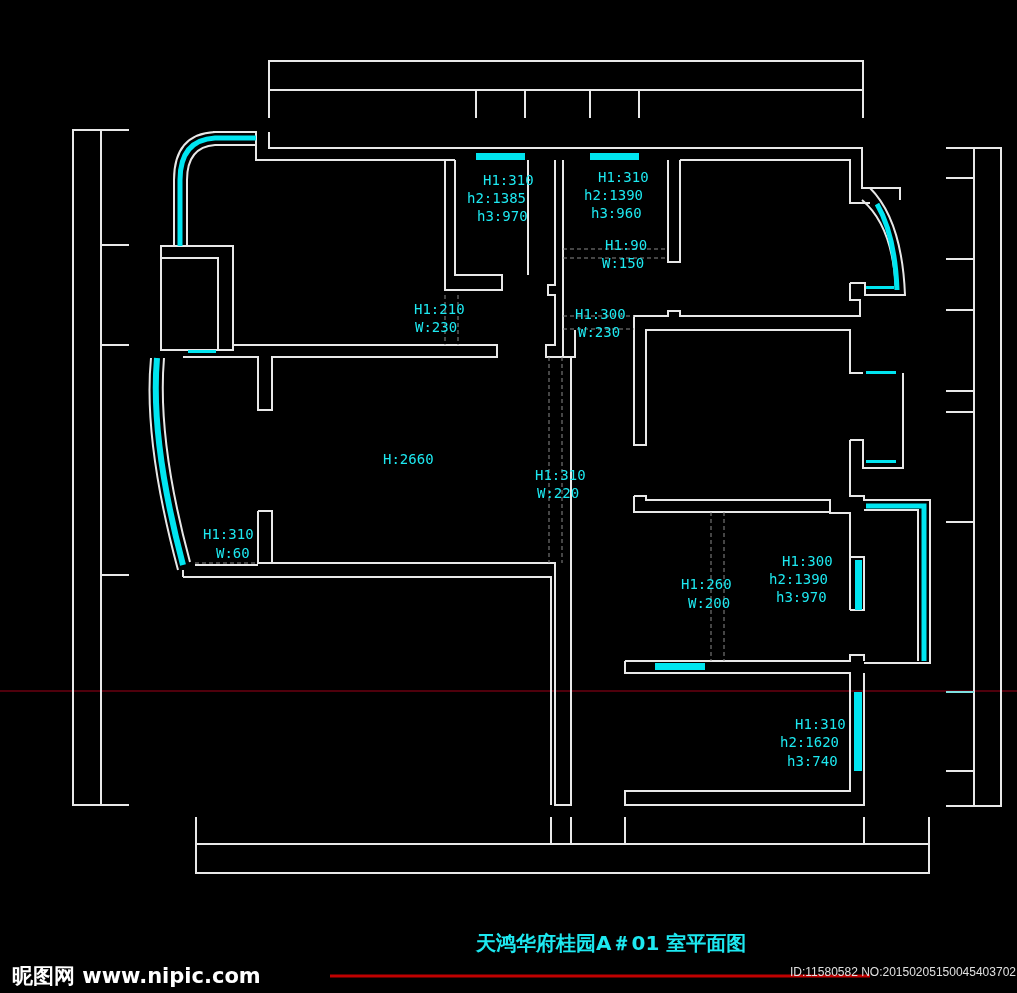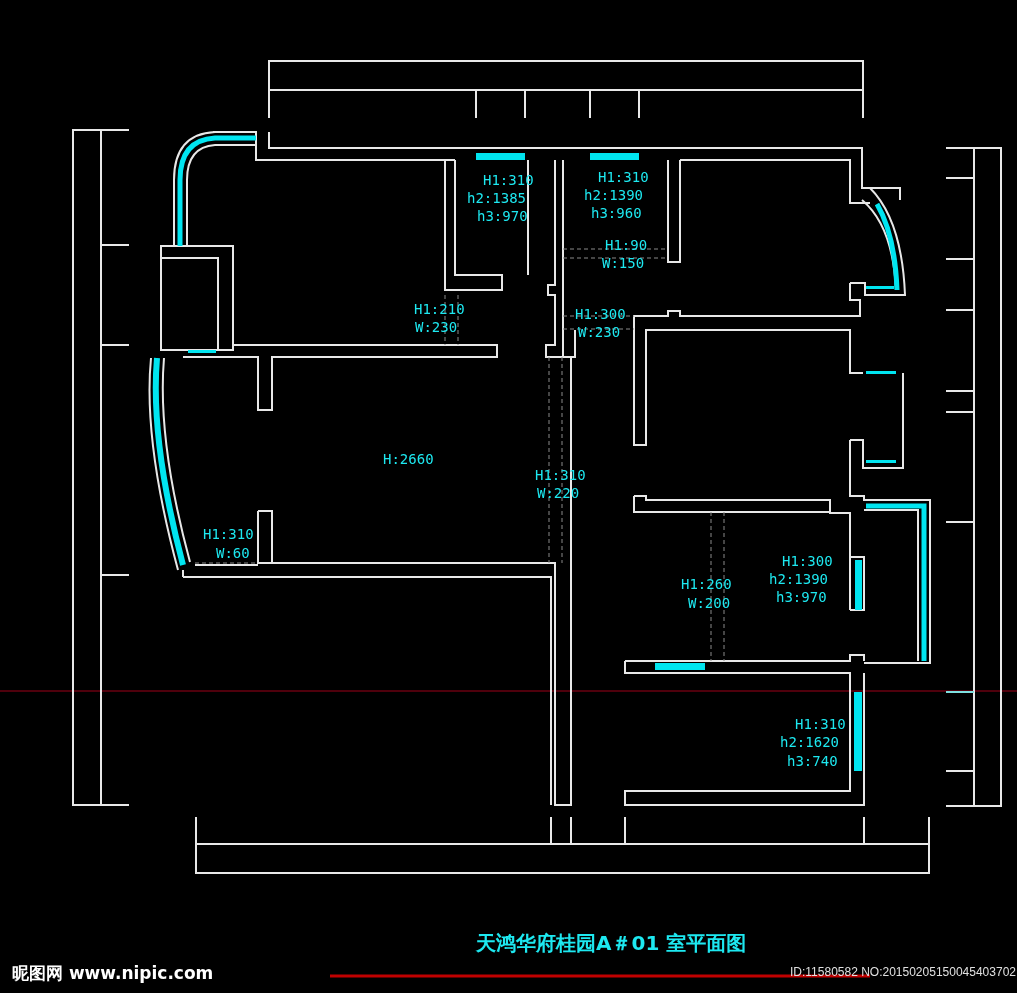--- a/index.html
+++ b/index.html
@@ -3,21 +3,21 @@
 <meta charset="utf-8">
 <style>
   html,body{margin:0;padding:0;background:#000;}
   body{width:1017px;height:993px;position:relative;overflow:hidden;font-family:"DejaVu Sans Mono",monospace;}
   svg{position:absolute;left:0;top:0;}
   .w{stroke:#e8e8e8;stroke-width:2;fill:none;}
   .cf{fill:#00e5f0;}
   .d{stroke:#8a8a8a;stroke-width:1;stroke-dasharray:4 3;fill:none;}
   .lbl{fill:#1de8f0;font-family:"DejaVu Sans Mono",monospace;font-size:14px;}
   .title{fill:#1de8f0;font-family:"DejaVu Sans",sans-serif;font-size:20px;font-weight:bold;}
-  .wm{position:absolute;left:12px;top:962px;color:#fff;font-family:"DejaVu Sans",sans-serif;font-weight:bold;font-size:17px;}
+  .wm{position:absolute;left:12px;top:962px;color:#fff;font-family:"DejaVu Sans",sans-serif;font-weight:bold;font-size:21px;}
   .id{position:absolute;left:790px;top:965px;color:#e0e0e0;font-family:"Liberation Sans",sans-serif;font-size:12px;}
 </style>
 </head>
 <body>
 
 <svg width="1017" height="993" viewBox="0 0 1017 993">
 
   <line x1="0" y1="691" x2="1017" y2="691" stroke="#6a0010" stroke-width="1.5"></line>
 
   <g>

